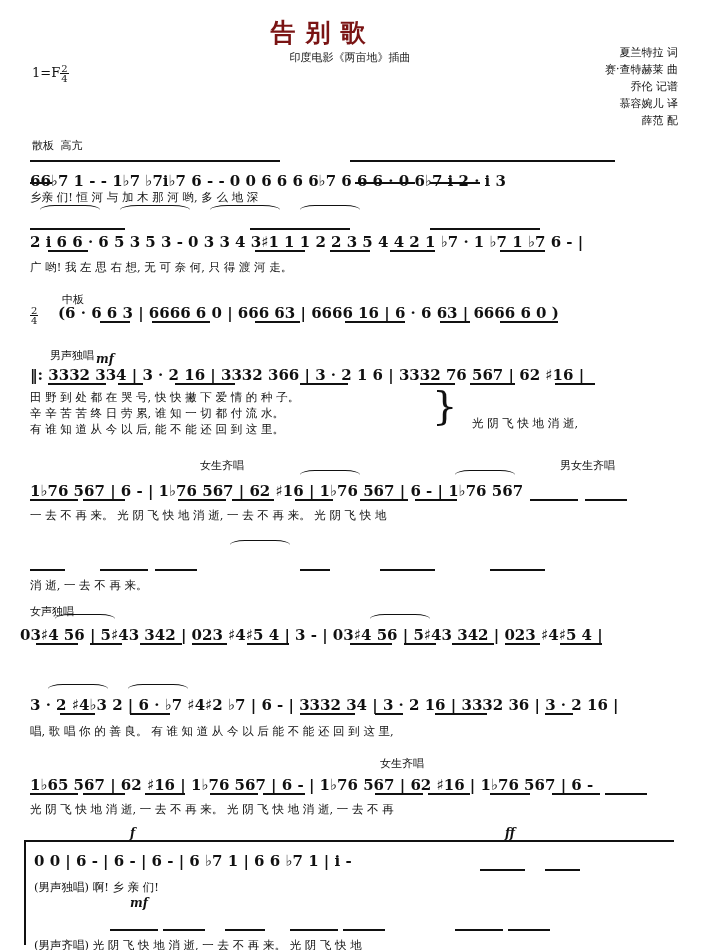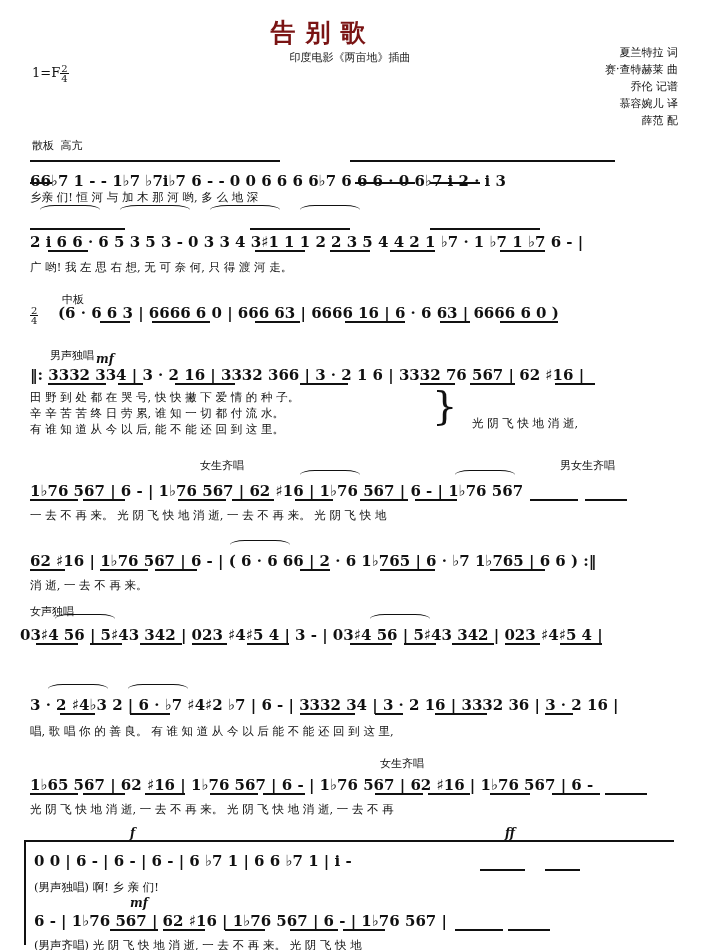--- a/index.html
+++ b/index.html
@@ -149,21 +149,20 @@
   <div class="beam" style="top:499px;left:232px;width:42px;"></div>
   <div class="beam" style="top:499px;left:295px;width:38px;"></div>
   <div class="beam" style="top:499px;left:360px;width:48px;"></div>
   <div class="beam" style="top:499px;left:415px;width:42px;"></div>
   <div class="beam" style="top:499px;left:530px;width:48px;"></div>
   <div class="beam" style="top:499px;left:585px;width:42px;"></div>
   <div class="slur" style="top:470px;left:300px;width:60px;"></div>
   <div class="slur" style="top:470px;left:455px;width:60px;"></div>
   <div class="lyric" style="top:508px;left:30px;">一 去  不 再  来。    光 阴  飞 快 地  消      逝, 一 去  不 再   来。      光 阴  飞 快 地</div>
 
-  <div class="notes" style="top:552px;left:30px;">62 ♯16 | 1♭76 567 | 6 - | ( 6 · 6 66 | 2 · 6 1♭765 | 6 · ♭7 1♭765 | 6 6 ) :‖</div>
   <div class="beam" style="top:569px;left:30px;width:35px;"></div>
   <div class="beam" style="top:569px;left:100px;width:48px;"></div>
   <div class="beam" style="top:569px;left:155px;width:42px;"></div>
   <div class="beam" style="top:569px;left:300px;width:30px;"></div>
   <div class="beam" style="top:569px;left:380px;width:55px;"></div>
   <div class="beam" style="top:569px;left:490px;width:55px;"></div>
   <div class="slur" style="top:540px;left:230px;width:60px;"></div>
   <div class="lyric" style="top:578px;left:30px;">消      逝, 一 去  不 再   来。</div>
 
   <div class="marker" style="top:604px;left:30px;">女声独唱</div>
@@ -211,21 +210,20 @@
 
   <div class="dyn" style="top:826px;left:130px;">f</div>
   <div class="dyn" style="top:826px;left:505px;">ff</div>
 
   <div class="notes" style="top:852px;left:34px;">0   0  |  6   -  | 6   -  | 6   -  | 6 ♭7 1  | 6 6 ♭7 1  | i   -</div>
   <div class="beam" style="top:869px;left:480px;width:45px;"></div>
   <div class="beam" style="top:869px;left:545px;width:35px;"></div>
   <div class="lyric" style="top:880px;left:34px;">(男声独唱) 啊!                              乡 亲   们!</div>
 
   <div class="dyn" style="top:896px;left:130px;">mf</div>
-  <div class="notes" style="top:912px;left:34px;">6 - | 1♭76 567 | 62 ♯16 | 1♭76 567 | 6 - | 1♭76 567 |</div>
   <div class="beam" style="top:929px;left:110px;width:48px;"></div>
   <div class="beam" style="top:929px;left:163px;width:42px;"></div>
   <div class="beam" style="top:929px;left:225px;width:40px;"></div>
   <div class="beam" style="top:929px;left:290px;width:48px;"></div>
   <div class="beam" style="top:929px;left:343px;width:42px;"></div>
   <div class="beam" style="top:929px;left:455px;width:48px;"></div>
   <div class="beam" style="top:929px;left:508px;width:42px;"></div>
   <div class="lyric" style="top:938px;left:34px;">(男声齐唱) 光 阴  飞 快 地   消      逝,  一 去   不 再  来。     光 阴  飞 快 地</div>
 
 </div>

